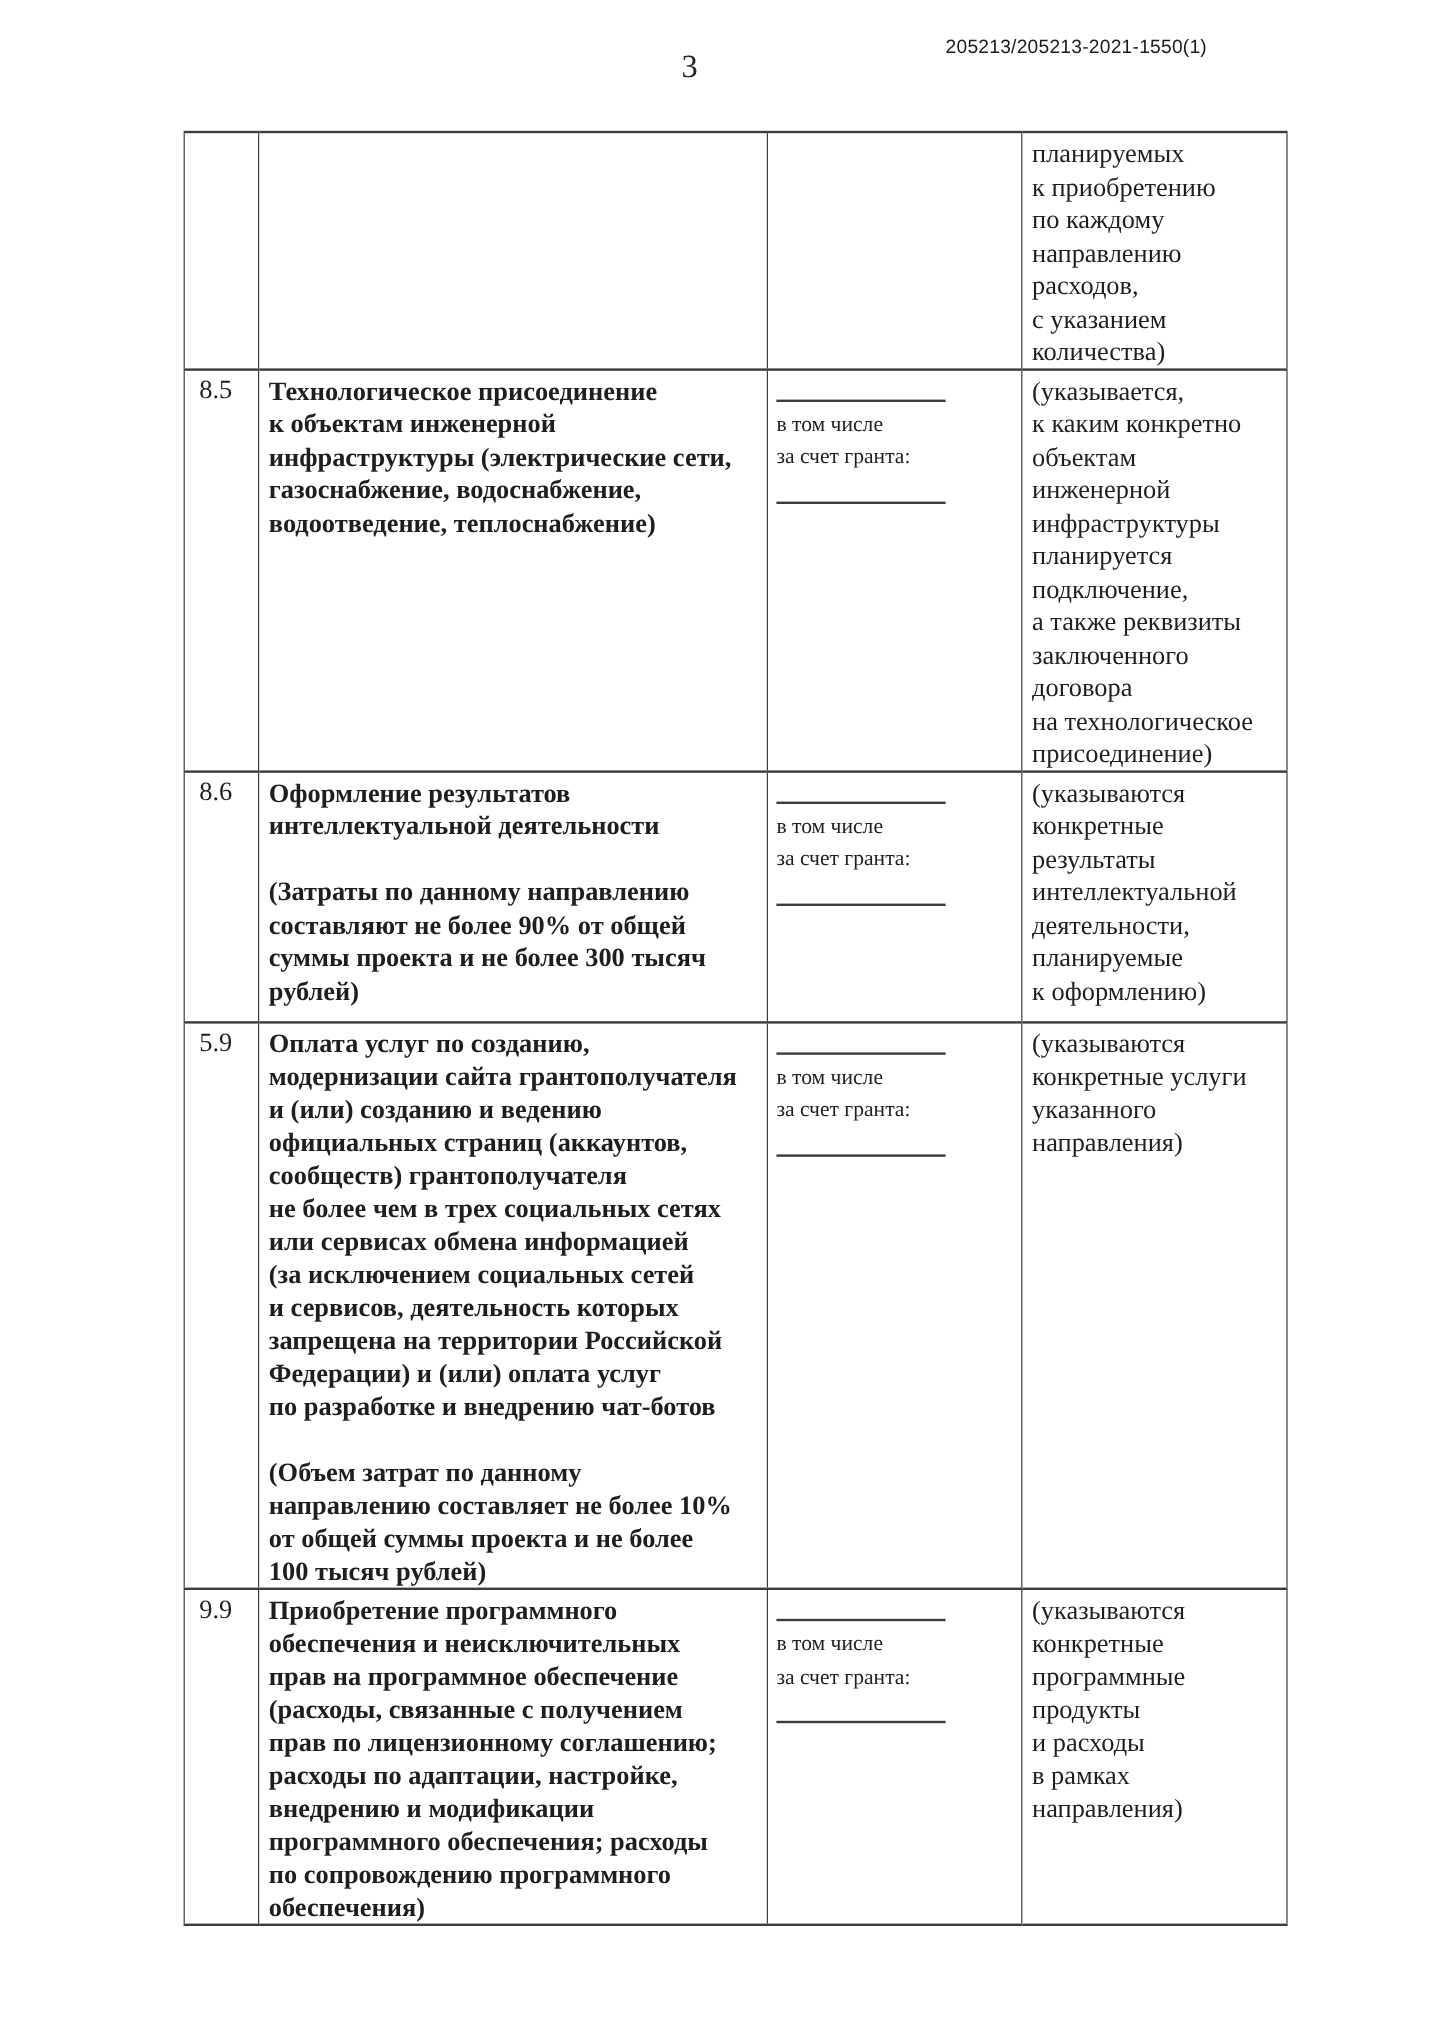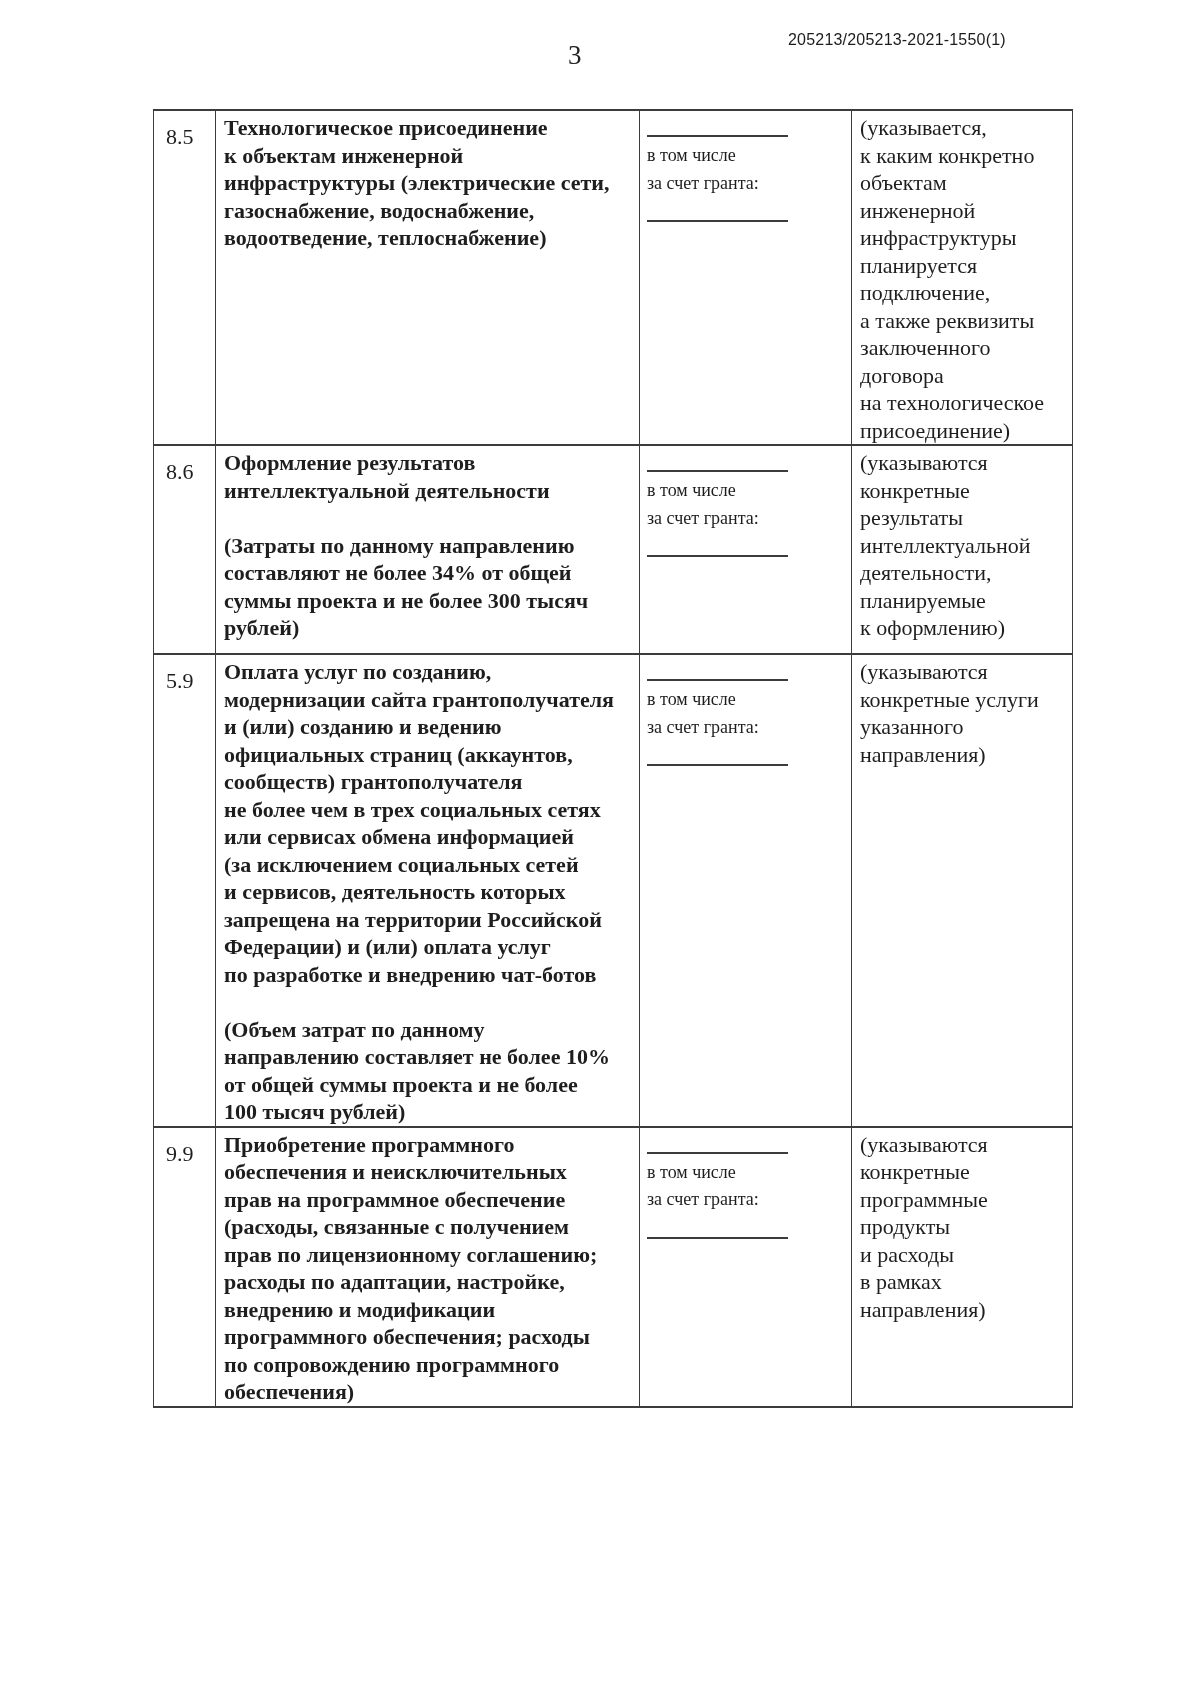--- a/index.html
+++ b/index.html
@@ -37,21 +37,21 @@
   }
   table.grid td {
     border: 1.5px solid #3c3c3c;
     border-top-width: 2px;
     border-bottom-width: 2px;
     vertical-align: top;
     font-size: 22px;
     line-height: 27.5px;
     overflow: hidden;
   }
-  .c-num  { padding: 12px 2px 0 12px; }
+  .c-num  { padding: 2px 2px 0 12px; }
   .c-desc { padding: 3px 4px 0 8px;  white-space: pre-line; font-weight: bold; }
   .c-note { padding: 3px 4px 0 8px;  white-space: pre-line; }
   .c-grant { padding: 0; }
   .grant-inner { padding: 4px 0 0 7px; }
   .grant-text { font-size: 18px; line-height: 27.5px; }
   .uline {
     width: 141px;
     border-bottom: 2px solid #3c3c3c;
   }
   .u1 { height: 22px; margin-bottom: 5px; }
@@ -65,20 +65,32 @@
 
 <table class="grid">
   <colgroup>
     <col style="width:62px">
     <col style="width:424px">
     <col style="width:212px">
     <col style="width:221px">
   </colgroup>
 
   <tbody>
+      <tr style="height:194px">
+    <td class="c-num"></td>
+    <td class="c-desc"></td>
+    <td class="c-grant"></td>
+    <td class="c-note">планируемых
+к приобретению
+по каждому
+направлению
+расходов,
+с указанием
+количества)</td>
+  </tr>
 
   <tr style="height:332px">
     <td class="c-num">8.5</td>
     <td class="c-desc">Технологическое присоединение
 к объектам инженерной
 инфраструктуры (электрические сети,
 газоснабжение, водоснабжение,
 водоотведение, теплоснабжение)</td>
     <td class="c-grant">
       <div class="grant-inner">
@@ -101,21 +113,21 @@
 на технологическое
 присоединение)</td>
   </tr>
 
   <tr style="height:209px">
     <td class="c-num">8.6</td>
     <td class="c-desc">Оформление результатов
 интеллектуальной деятельности
 
 (Затраты по данному направлению
-составляют не более 34% от общей
+составляют не более 90% от общей
 суммы проекта и не более 300 тысяч
 рублей)</td>
     <td class="c-grant">
       <div class="grant-inner">
         <div class="uline u1"></div>
         <div class="grant-text">в том числе</div>
         <div class="grant-text">за счет гранта:</div>
         <div class="uline u2"></div>
       </div>
     </td>

